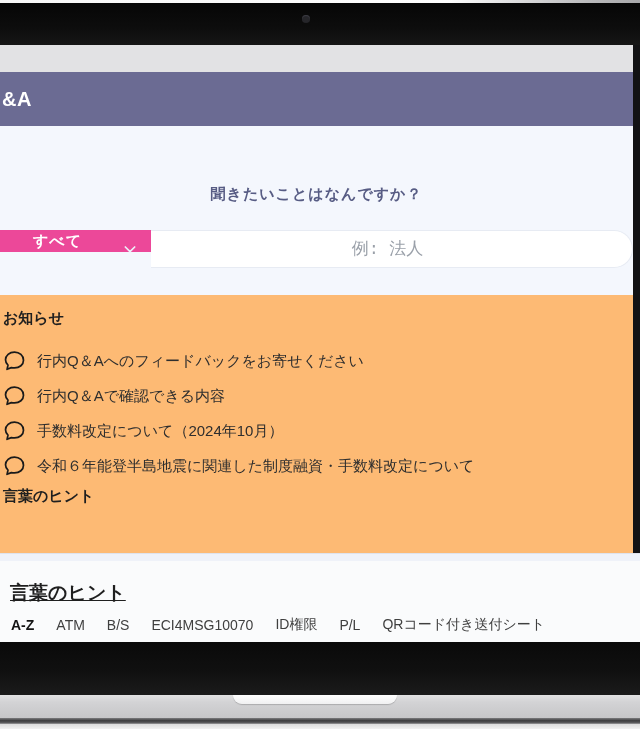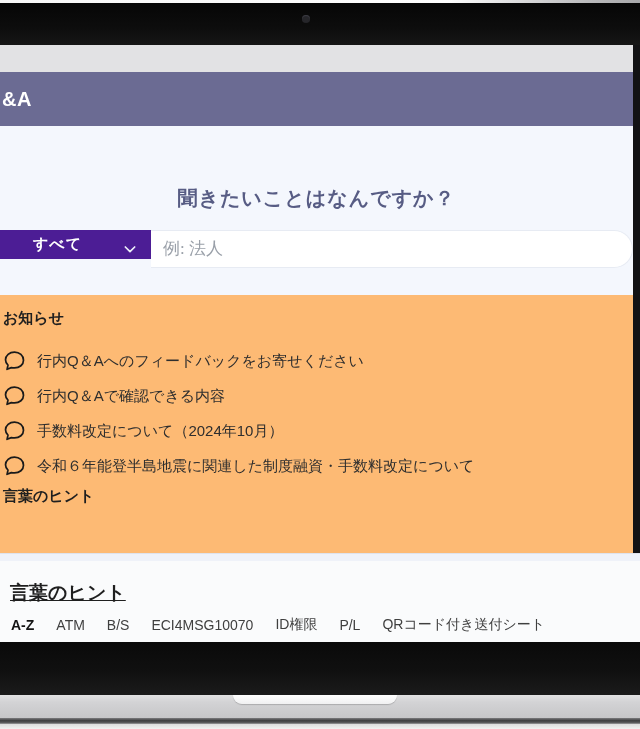--- a/index.html
+++ b/index.html
@@ -29,30 +29,30 @@
 
   
   .screen{position:absolute;top:45px;left:0;width:640px;height:597px;background:#ffffff;}
   .chrome-strip{position:absolute;top:0;left:0;width:640px;height:27px;background:#e2e2e4;}
   .app-header{position:absolute;top:27px;left:0;width:640px;height:54px;background:#6b6b93;}
   .app-title{position:absolute;left:2px;top:0;height:54px;line-height:54px;
     color:#ffffff;font-weight:700;font-size:20px;letter-spacing:.5px;}
 
   .hero{position:absolute;top:81px;left:0;width:640px;height:169px;background:#f4f7fd;}
   .hero-heading{position:absolute;top:59px;left:0;width:633px;text-align:center;
-    color:#575c84;font-weight:700;font-size:20px;letter-spacing:1px;}
+    color:#575c84;font-weight:700;font-size:15px;letter-spacing:1px;}
 
   .searchbar{position:absolute;top:104px;left:0;width:633px;height:38px;display:flex;}
-  .filter-select{width:151px;height:29px;background:#4c1d95;display:flex;align-items:center;
+  .filter-select{width:151px;height:22px;background:#ec4899;display:flex;align-items:center;
     cursor:pointer;flex:none;position:relative;}
   .filter-label{color:#ffffff;font-weight:700;font-size:15px;margin-left:33px;letter-spacing:1px;}
   .filter-chevron{position:absolute;right:13px;top:11px;width:16px;height:16px;}
   .search-input{flex:1;height:36px;background:#ffffff;border:1px solid #e7ebf3;border-left:none;
     border-radius:0 19px 19px 0;font-size:17px;padding:0 20px 0 12px;outline:none;
-    color:#333;font-family:Liberation Serif, serif;}
+    color:#333;font-family:Liberation Mono, monospace;text-align:center;}
   .search-input::placeholder{color:#9aa0a9;opacity:1;}
 
   .main{position:absolute;top:250px;left:0;width:633px;height:258px;background:#fdba74;}
   .section-title{position:absolute;left:3px;color:#1f1f1f;font-weight:700;font-size:15px;}
   .notice-item{position:absolute;left:3px;height:24px;display:flex;align-items:center;cursor:pointer;}
   .bubble{width:23px;height:22px;flex:none;margin-right:11px;}
   .notice-text{font-size:15px;color:#2e2e2e;white-space:nowrap;}
 
   .hints{position:absolute;top:508px;left:0;width:640px;height:89px;
     border-top:1px solid #dfe3ed;

